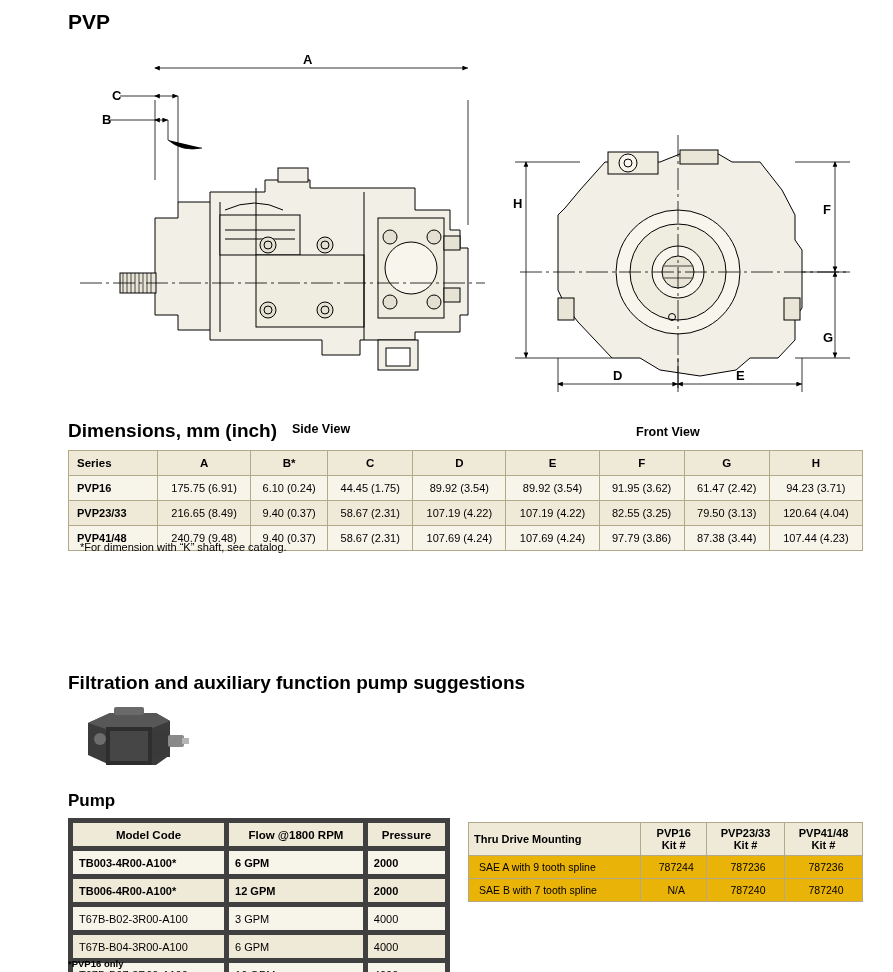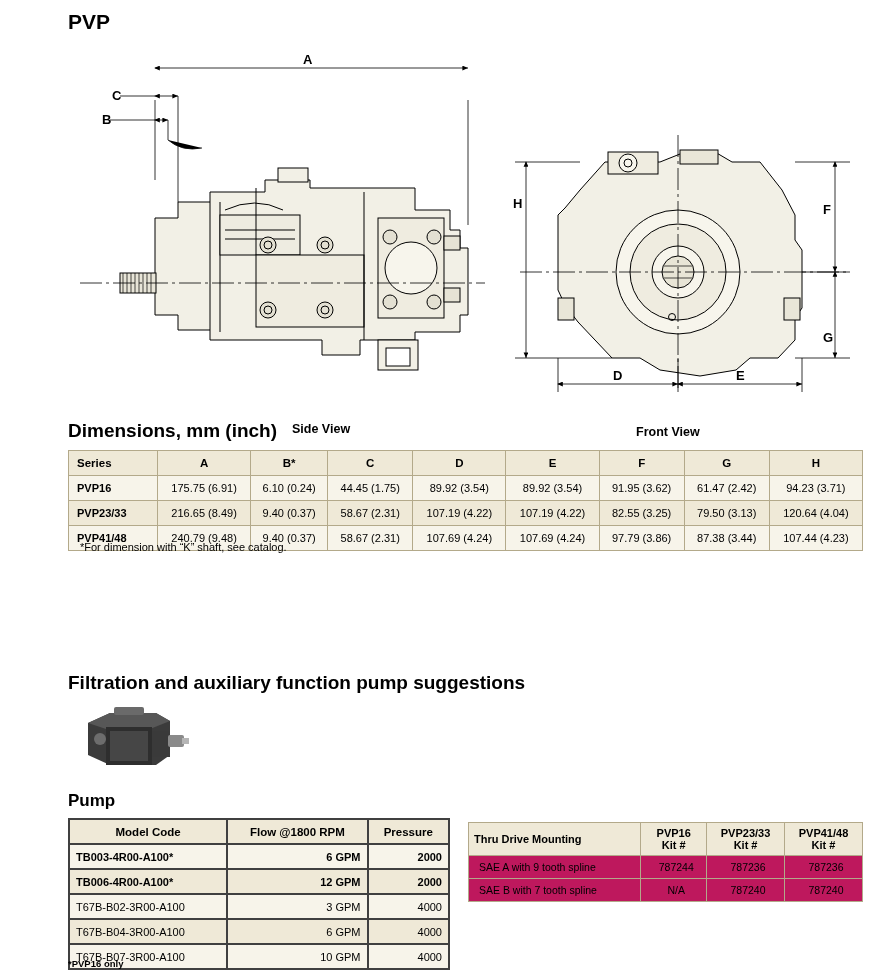--- a/index.html
+++ b/index.html
@@ -64,43 +64,43 @@
   }
   .pump-photo{position:absolute;left:70px;top:705px;width:120px;height:70px;}
   h3.pump-label{
     position:absolute;left:68px;top:791px;margin:0;font-size:17px;font-weight:bold;
   }
 
   .pump-table{
     position:absolute;left:68px;top:818px;width:382px;font-size:11px;
   }
   .pump-table th,.pump-table td{
-    border:2px solid #404040;padding:4px 6px;height:15px;
+    border:5px solid #404040;padding:4px 6px;height:15px;
   }
   .pump-table thead th{background:#efe9d7;font-weight:bold;font-size:11.5px;}
   .pump-table thead th.c2,.pump-table thead th.c3{text-align:center;}
   .pump-table tbody td{background:#f7f4ea;}
   .pump-table tbody tr:nth-child(even) td{background:#efe9d7;}
-  .pump-table td.c2,.pump-table td.c3{text-align:right;}
+  .pump-table td.c2,.pump-table td.c3{text-align:left;}
   .pump-table tr.bold td{font-weight:bold;}
   .pump-foot{position:absolute;left:68px;top:958px;font-size:9.5px;font-weight:bold;}
 
   h3.thru-title{
     position:absolute;left:468px;top:778px;margin:0;width:400px;
     font-size:15.5px;font-weight:bold;line-height:17px;
   }
   .thru-table{
     position:absolute;left:468px;top:822px;width:395px;font-size:10.5px;
   }
   .thru-table th,.thru-table td{
     border:1px solid #b3a98a;padding:4px 5px;height:14px;
   }
   .thru-table thead th{background:#efe9d7;font-weight:bold;font-size:11px;text-align:center;line-height:12px;}
   .thru-table thead th.first{text-align:left;}
-  .thru-table tbody td{background:#be185d;padding-left:10px;}
+  .thru-table tbody td{background:#eab308;padding-left:10px;}
   .thru-table tbody td.k{text-align:center;}
 </style>
 </head>
 <body>
 
 <div class="page">
 
   <h1 class="title">PVP</h1>
 
   <div class="drawing">

